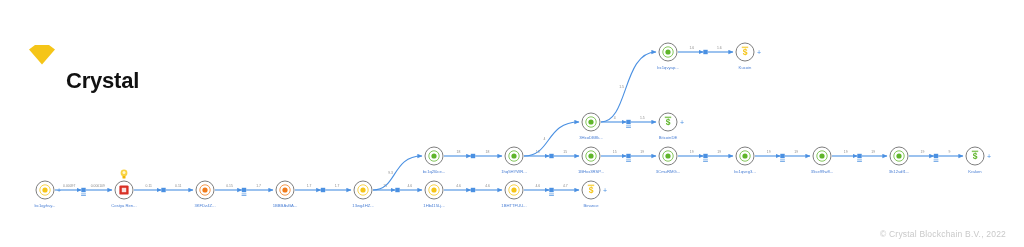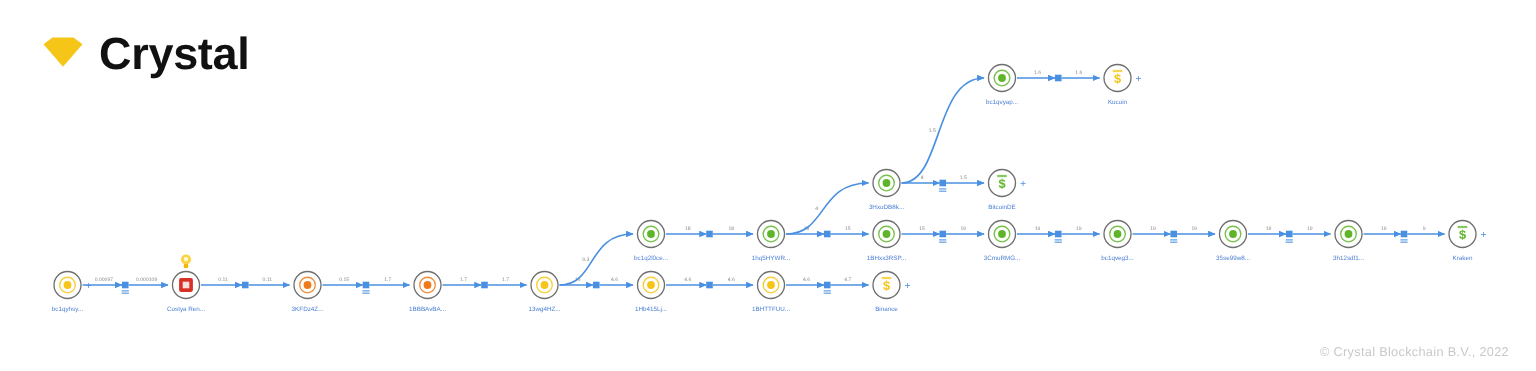--- a/index.html
+++ b/index.html
@@ -17,25 +17,26 @@
   }
 
   
   #brand {
     position: absolute;
     left: 28px; top: 22px;
     display: flex; align-items: center; gap: 10px;
   }
   #brand .gem { display: block; }
   #brand .brand-text {
-    font-size: 30px;
+    font-size: 22px;
     font-weight: bold;
     color: #111111;
     letter-spacing: -0.2px;
     line-height: 1;
+    margin-top: 48px;
   }
 
   
   #graph {
     position: absolute;
     left: 0; top: 0;
     width: 1024px; height: 247px;
   }
   #graph svg { display: block; }
 

